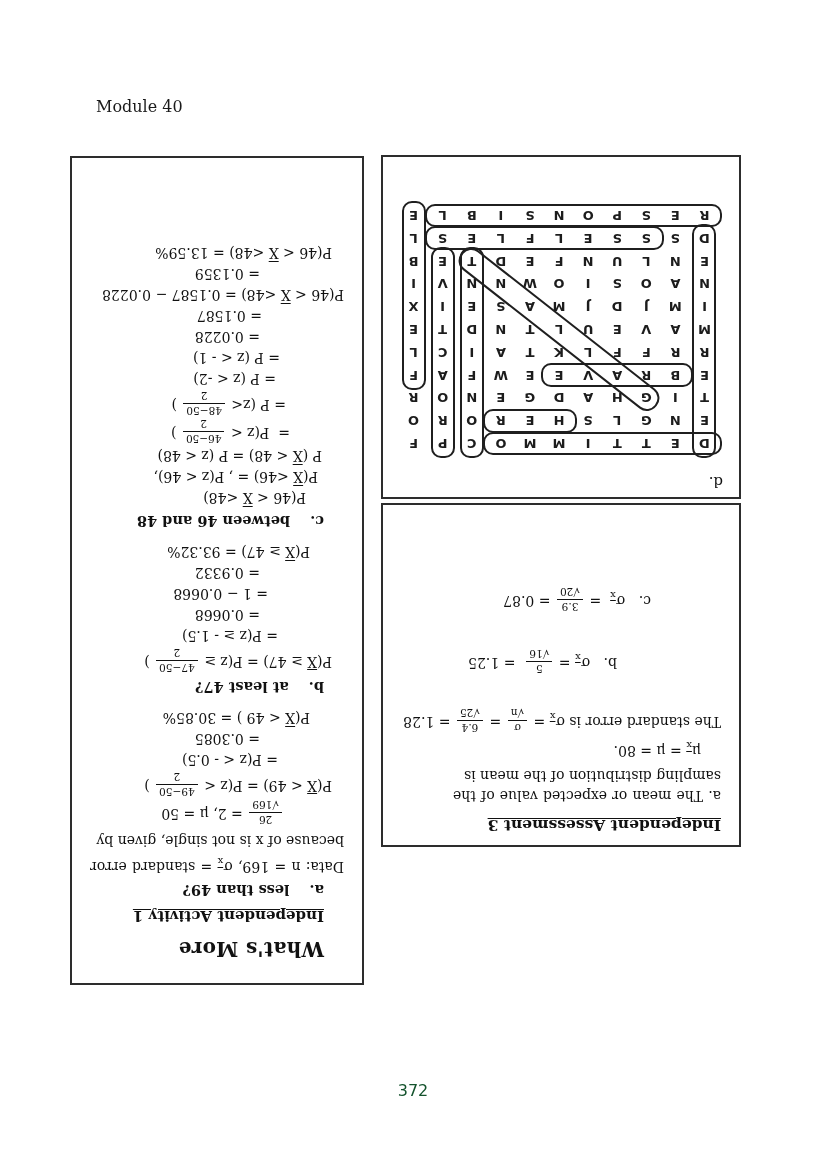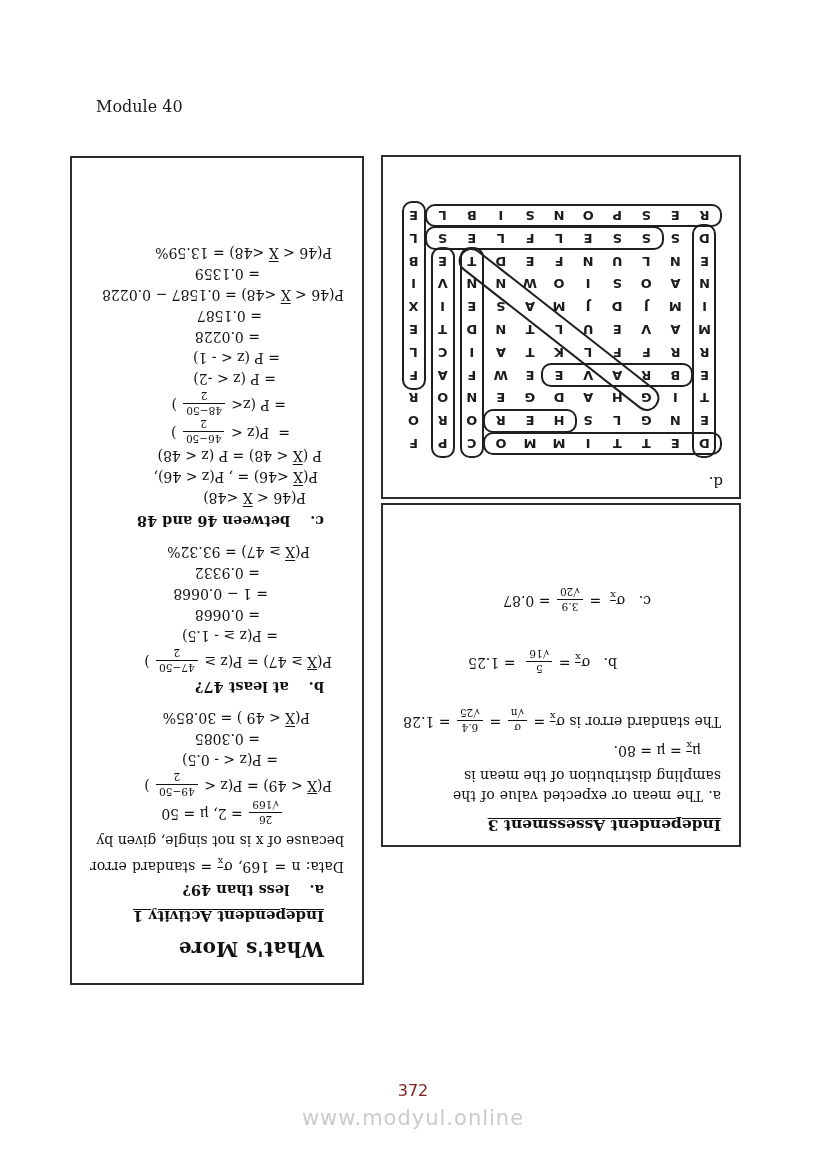--- a/index.html
+++ b/index.html
@@ -25,21 +25,21 @@
   .frac .ft{display:block;border-bottom:1px solid #111;padding:0 3px 1px;}
   .frac .fb{display:block;padding:1px 3px 0;}
   .sub{font-size:10px;vertical-align:-4px;}
   .ovl{text-decoration:overline;}
   #ws-label{position:absolute;left:16px;top:6px;font-size:15px;}
   #ws-grid{position:absolute;left:20px;top:42px;width:320px;height:251px;}
   .ws-cell{position:absolute;width:30px;height:23px;display:flex;align-items:center;justify-content:center;
            font-family:"DejaVu Sans",sans-serif;font-weight:bold;font-size:13px;color:#1c1c1c;}
   .ws-box{position:absolute;border:2px solid #1f1f1f;border-radius:10px;box-sizing:border-box;background:transparent;}
   .footer-num{position:absolute;left:0;top:1081px;width:100%;text-align:center;
-              font-family:"DejaVu Sans",sans-serif;font-size:16px;color:#7f1d1d;}
+              font-family:"DejaVu Sans",sans-serif;font-size:16px;color:#14532d;}
   .footer-mark{position:absolute;left:0;top:1106px;width:100%;text-align:center;
                font-family:"DejaVu Sans",sans-serif;font-size:21px;color:#cbcbcb;letter-spacing:1px;}
 </style>
 </head>
 <body>
 
 <div class="page">
 
   <div class="module-title">Module 40</div>
 
@@ -227,15 +227,14 @@
             <div class="ln-f" style="margin-left: 28px;">μ<span class="sub"><span class="ovl">x</span></span> = μ = 80.</div>
             <div class="ln-f" style="margin-left: 8px;">The standard error is σ<span class="sub"><span class="ovl">x</span></span> = <span class="frac"><span class="ft">σ</span><span class="fb">√n</span></span> = <span class="frac"><span class="ft">6.4</span><span class="fb">√25</span></span> =&nbsp;1.28</div>
             <div class="ln-f" style="margin-left: 112px; margin-top: 30px;">b.&nbsp;&nbsp; σ<span class="sub"><span class="ovl">x</span></span> = <span class="frac"><span class="ft">5</span><span class="fb">√16</span></span> &nbsp;=&nbsp;1.25</div>
             <div class="ln-f" style="margin-left: 78px; margin-top: 34px;">c.&nbsp;&nbsp; σ<span class="sub"><span class="ovl">x</span></span> &nbsp;= <span class="frac"><span class="ft">3.9</span><span class="fb">√20</span></span> = 0.87</div>
           </div>
       </div>
     </div>
   </div>
 
   <div class="footer-num">372</div>
-  <div class="footer-mark">www.modyul.online</div>
 
 </div>
 
 </body></html>

